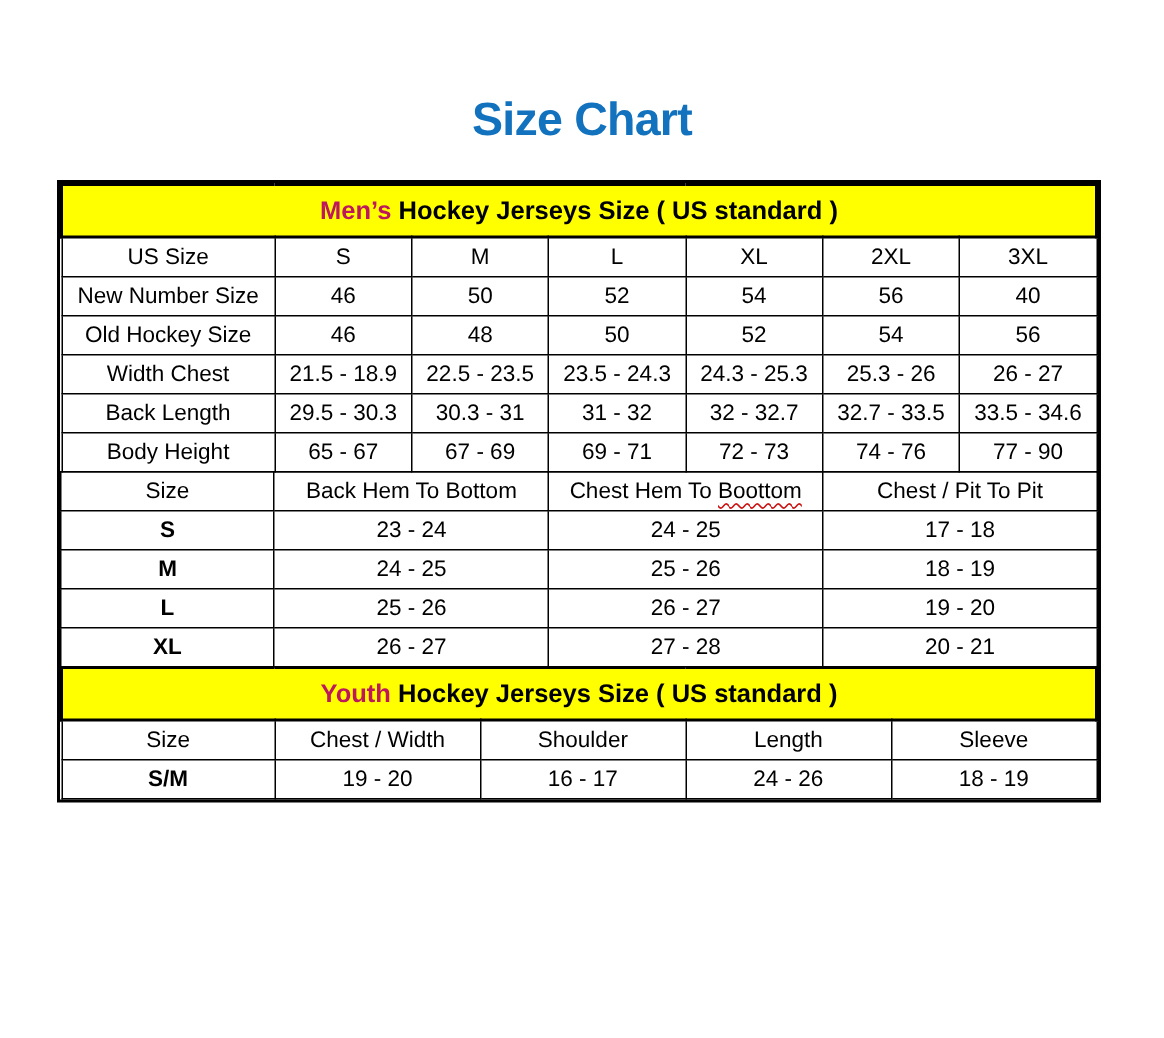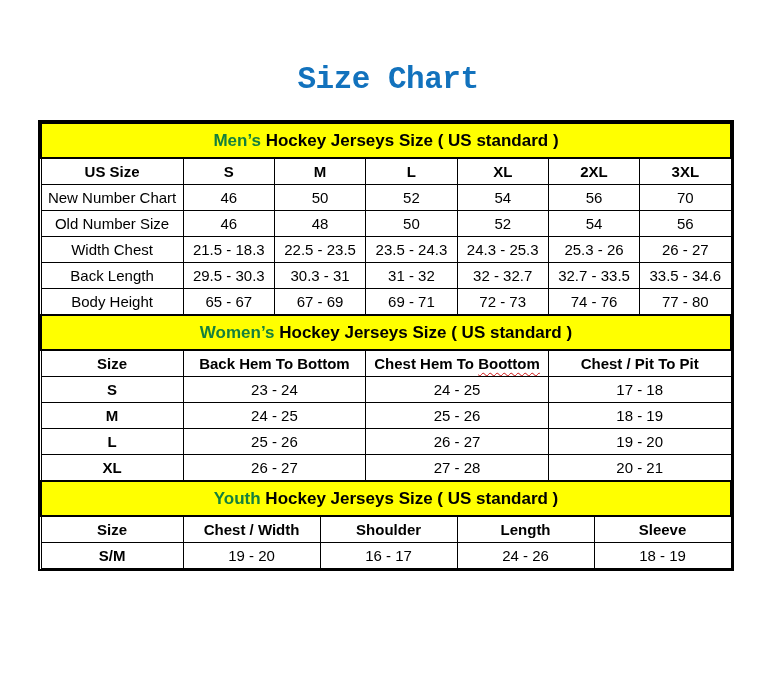--- a/index.html
+++ b/index.html
@@ -2,40 +2,40 @@
 <html><head>
 <meta charset="utf-8">
 <style>
   html,body{margin:0;padding:0;background:#fff;}
   .sheet{
     position:relative;width:776px;height:692px;background:#ffffff;overflow:hidden;
     font-family:"Liberation Sans",sans-serif;color:#000;
   }
   .page-title{
     position:absolute;top:62px;left:0;width:100%;margin:0;
-    text-align:center;font-size:31px;font-weight:bold;color:#1272bd;letter-spacing:-0.5px;font-family:Liberation Mono, monospace;
+    text-align:center;font-size:31px;font-weight:bold;color:#1272bd;letter-spacing:-0.5px;
   }
   .chart{
     position:absolute;left:38px;top:120px;width:692px;
     border:2px solid #000;background:#fff;
   }
   table.tbl{width:100%;border-collapse:collapse;table-layout:fixed;}
   table.tbl + table.tbl{margin-top:-1px;}
   .tbl th,.tbl td{
     border:1.5px solid #000;text-align:center;vertical-align:middle;
     padding:0 2px;font-size:15px;height:25px;overflow:hidden;white-space:nowrap;
   }
   tr.band td{
     background:#ffff00;height:33px;border:2px solid #000;
     font-weight:bold;font-size:17px;white-space:pre-wrap;
   }
-  tr.head th{font-weight:bold;}
+  tr.head th{font-weight:normal;}
   td.label{font-weight:normal;}
   .womens td.label,.youth td.label{font-weight:bold;}
-  .accent{color:#15803d;}
+  .accent{color:#be185d;}
   .misspell{
     text-decoration-line:underline;
     text-decoration-style:wavy;
     text-decoration-color:#cc1111;
     text-decoration-thickness:1px;
     text-underline-offset:3px;
     text-align:right;
   }
 </style>
 </head>
@@ -63,40 +63,40 @@
         <tr class="head">
           <th>US Size</th>
           <th>S</th>
           <th>M</th>
           <th>L</th>
           <th>XL</th>
           <th>2XL</th>
           <th>3XL</th>
         </tr>
         <tr>
-          <td class="label">New Number Chart</td>
+          <td class="label">New Number Size</td>
           <td>46</td>
           <td>50</td>
           <td>52</td>
           <td>54</td>
           <td>56</td>
-          <td>70</td>
+          <td>40</td>
         </tr>
         <tr>
-          <td class="label">Old Number Size</td>
+          <td class="label">Old Hockey Size</td>
           <td>46</td>
           <td>48</td>
           <td>50</td>
           <td>52</td>
           <td>54</td>
           <td>56</td>
         </tr>
         <tr>
           <td class="label">Width Chest</td>
-          <td>21.5 - 18.3</td>
+          <td>21.5 - 18.9</td>
           <td>22.5 - 23.5</td>
           <td>23.5 - 24.3</td>
           <td>24.3 - 25.3</td>
           <td>25.3 - 26</td>
           <td>26 - 27</td>
         </tr>
         <tr>
           <td class="label">Back Length</td>
           <td>29.5 - 30.3</td>
           <td>30.3 - 31</td>
@@ -105,36 +105,33 @@
           <td>32.7 - 33.5</td>
           <td>33.5 - 34.6</td>
         </tr>
         <tr>
           <td class="label">Body Height</td>
           <td>65 - 67</td>
           <td>67 - 69</td>
           <td>69 - 71</td>
           <td>72 - 73</td>
           <td>74 - 76</td>
-          <td>77 - 80</td>
+          <td>77 - 90</td>
         </tr>
       </tbody>
     </table>
 
     <table class="tbl womens">
       <colgroup>
         <col style="width:20.6%">
           <col>
           <col>
           <col>
       </colgroup>
       <tbody>
-        <tr class="band">
-          <td colspan="4"><span class="accent">Women’s</span> <span>Hockey Jerseys Size ( US standard )</span></td>
-        </tr>
         <tr class="head">
           <th>Size</th>
           <th>Back Hem To Bottom</th>
           <th><span>Chest Hem To</span> <span class="misspell">Boottom</span></th>
           <th>Chest / Pit To Pit</th>
         </tr>
         <tr>
           <td class="label">S</td>
           <td>23 - 24</td>
           <td>24 - 25</td>

